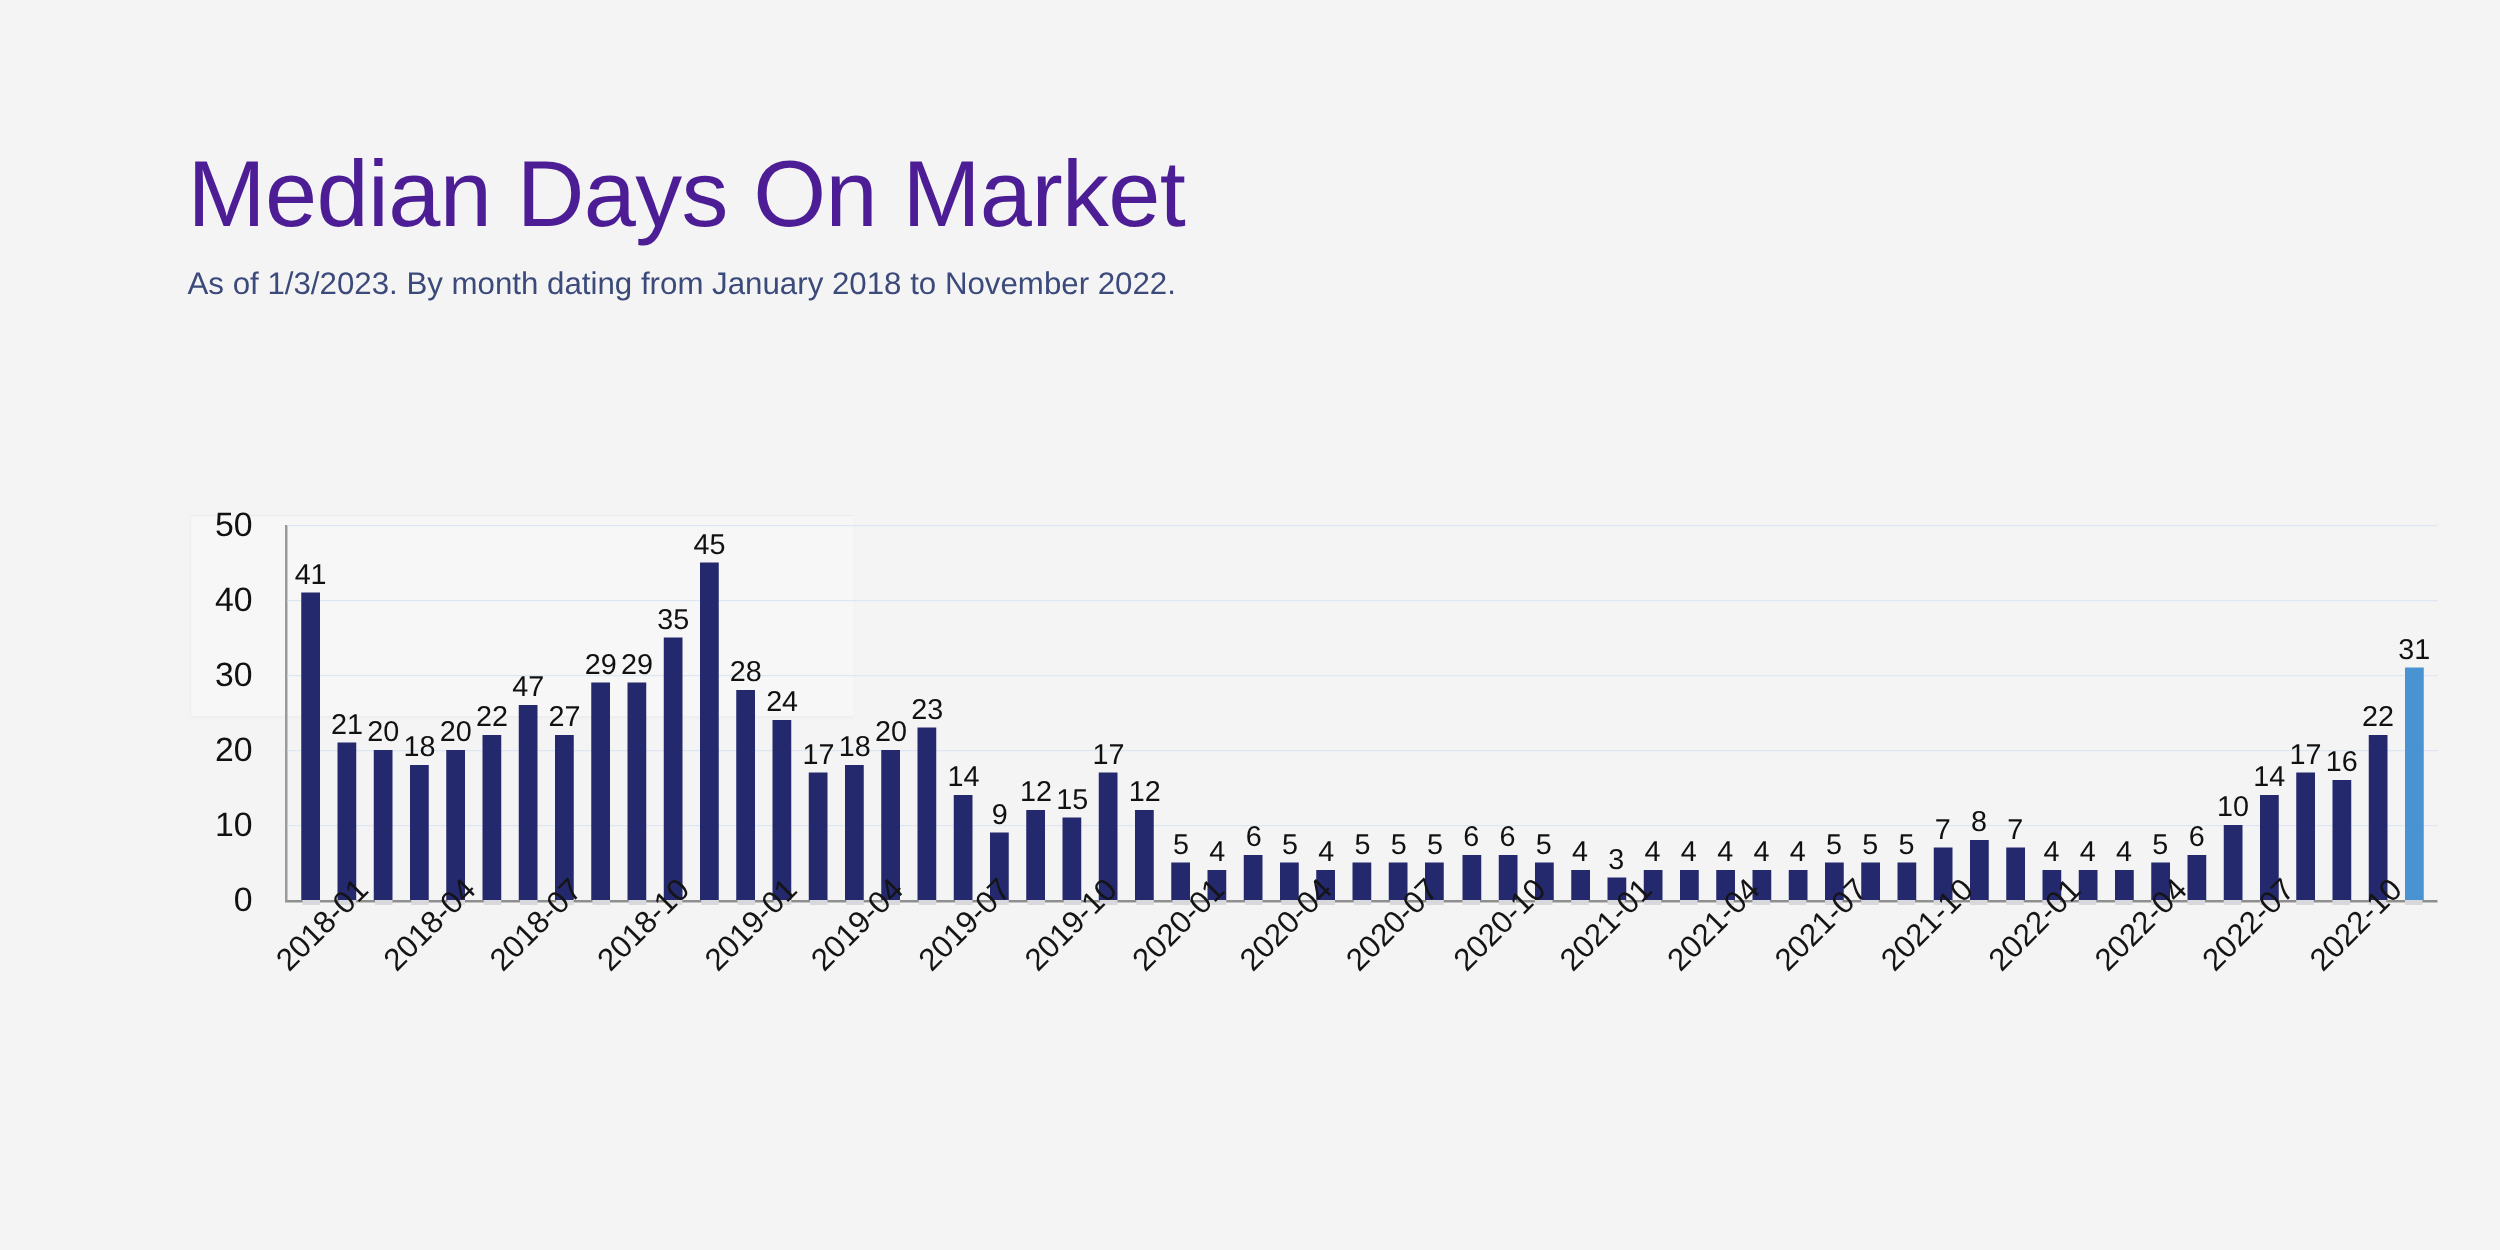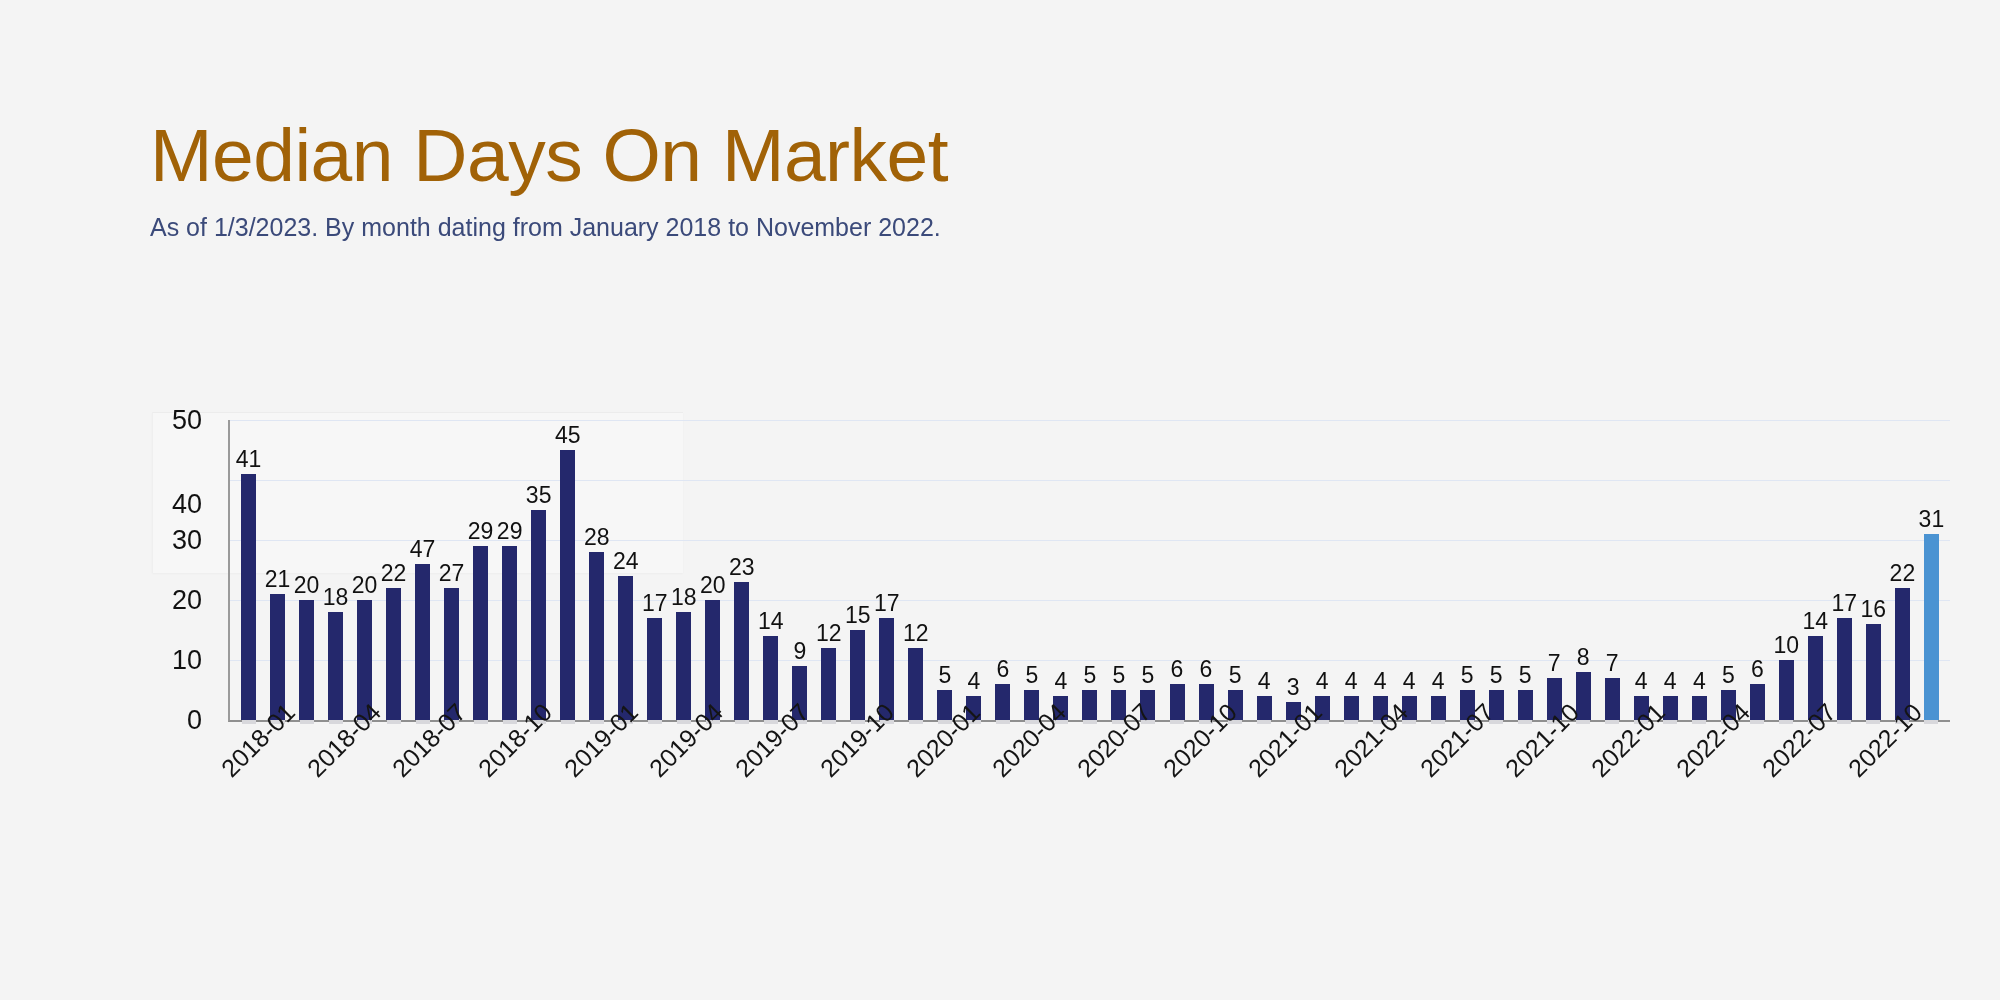--- a/index.html
+++ b/index.html
@@ -19,21 +19,21 @@
   .header {
     position: absolute;
     left: 150px;
     top: 118px;
     width: 1700px;
   }
   .chart-title {
     font-family: "Liberation Sans", sans-serif;
     font-size: 75px;
     font-weight: 400;
-    color: #a16207;
+    color: #4c1d95;
     letter-spacing: -0.5px;
     line-height: 1.0;
     margin: 0;
     white-space: nowrap;
   }
   .chart-subtitle {
     font-family: "Liberation Sans", sans-serif;
     font-size: 25px;
     font-weight: 400;
     color: #3b4a7a;
@@ -178,21 +178,21 @@
   <h1 class="chart-title">Median Days On Market</h1>
   <p class="chart-subtitle">As of 1/3/2023. By month dating from January 2018 to November 2022.</p>
 </div>
 
 <div class="chart-wrap">
   <div class="y-axis-labels">
       <div class="y-tick-label" style="top: 300px;">0</div>
       <div class="y-tick-label" style="top: 240px;">10</div>
       <div class="y-tick-label" style="top: 180px;">20</div>
       <div class="y-tick-label" style="top: 120px;">30</div>
-      <div class="y-tick-label" style="top: 60px; margin-top: 24px;">40</div>
+      <div class="y-tick-label" style="top: 60px;">40</div>
       <div class="y-tick-label" style="top: 0px;">50</div>
     </div>
   <div class="plot">
     <div class="gridlines">
         <div class="gridline" style="top: 240px;"></div>
         <div class="gridline" style="top: 180px;"></div>
         <div class="gridline" style="top: 120px;"></div>
         <div class="gridline" style="top: 60px;"></div>
         <div class="gridline" style="top: 0px;"></div>
       </div>
@@ -317,21 +317,21 @@
             <span class="tick"></span>
           </div>
         </div>
         <div class="bar-slot">
           <div class="bar" style="height: 72px;">
             <span class="bar-value">12</span>
             <span class="tick"></span>
           </div>
         </div>
         <div class="bar-slot">
-          <div class="bar" style="height: 90px;">
+          <div class="bar" style="height: 66px;">
             <span class="bar-value">15</span>
             <span class="tick"></span>
           </div>
         </div>
         <div class="bar-slot">
           <div class="bar" style="height: 102px;">
             <span class="bar-value">17</span>
             <span class="tick"></span>
           </div>
         </div>

